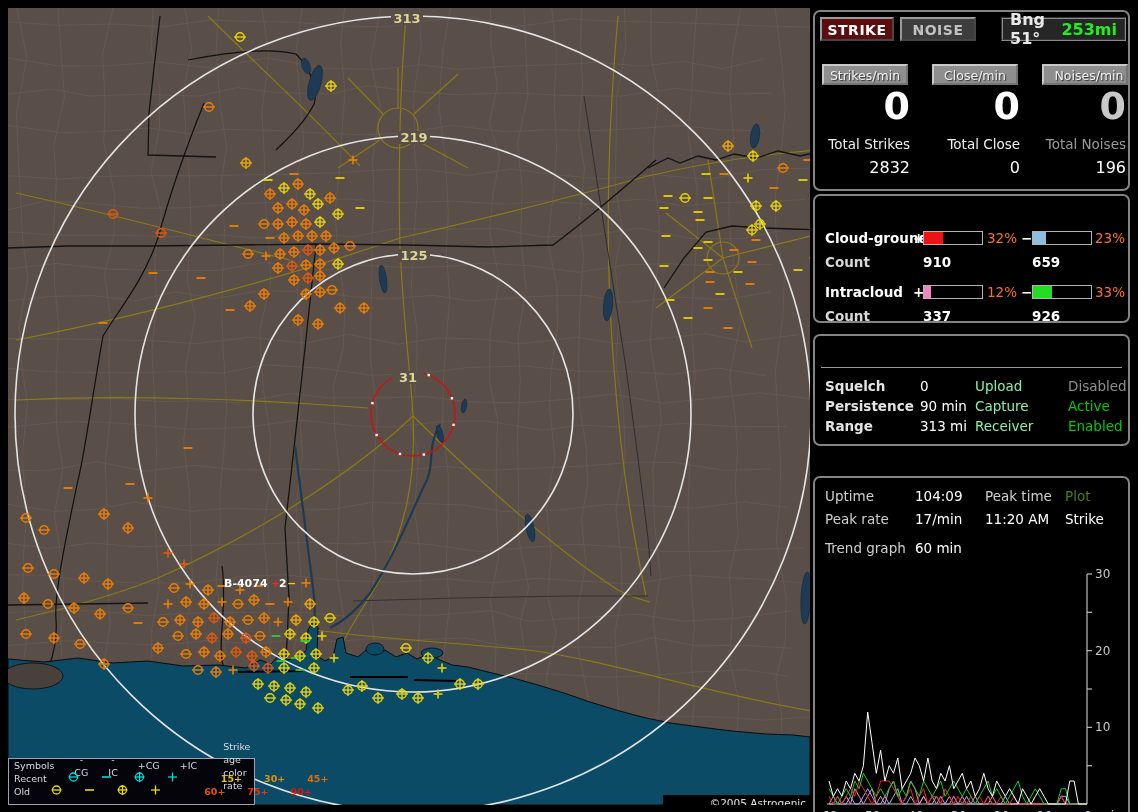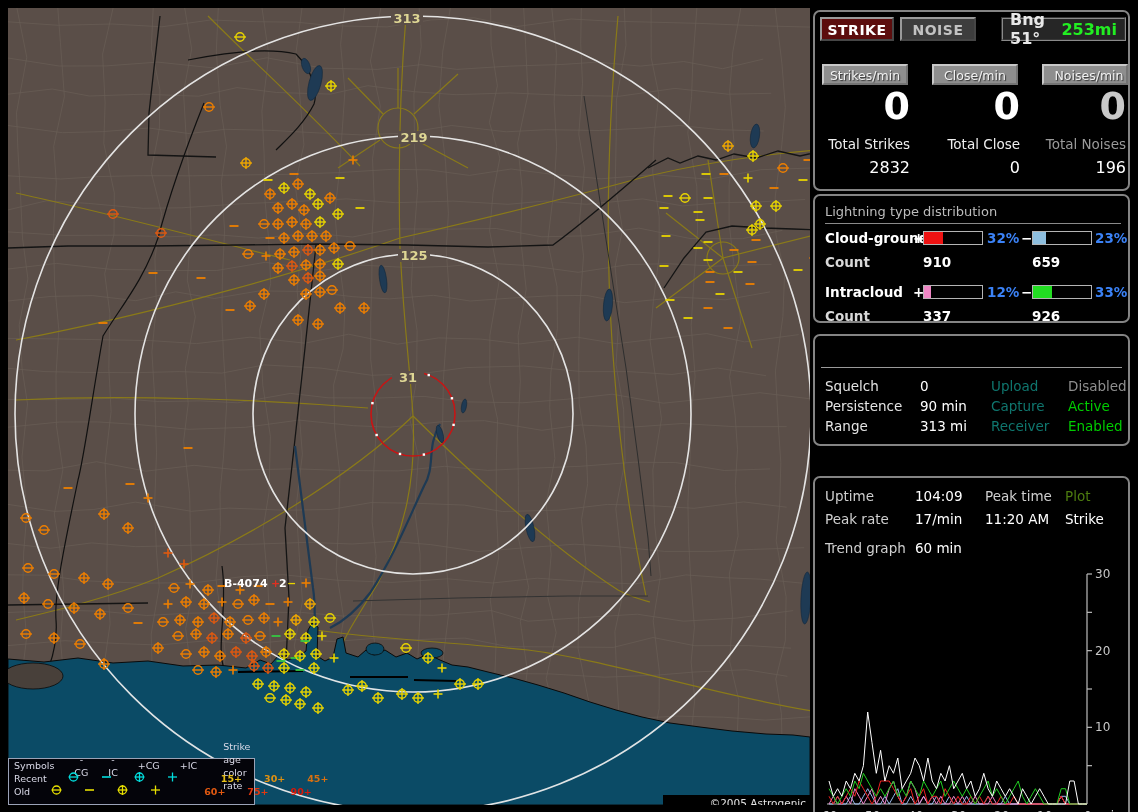--- a/index.html
+++ b/index.html
@@ -28,32 +28,32 @@
   .tlabel{position:absolute;top:124px;font-size:13.5px;text-align:right;color:#eee;}
   .tlabel.dim{color:#9a9a9a;}
   .tvalue{position:absolute;top:146px;font-size:16px;text-align:right;color:#fff;}
   
   #dist-title{position:absolute;top:8px;left:10px;width:296px;font-size:13px;color:#bcbcbc;border-bottom:1px solid #8a8a8a;padding-bottom:4px;}
   .drow{position:absolute;left:0;width:313px;height:16px;font-size:13.5px;}
   .drow .nm{position:absolute;left:10px;font-weight:bold;color:#fff;}
   .drow .sgn{position:absolute;font-weight:bold;color:#fff;}
   .dbar{position:absolute;top:1px;width:58px;height:12px;border:1px solid #b4b4b4;background:#000;}
   .dbar .fill{height:100%;}
-  .dpct{position:absolute;font-weight:bold;color:#3b82f6;text-align:center;}
+  .dpct{position:absolute;font-weight:normal;color:#f97316;text-align:center;}
   .crow{position:absolute;left:0;width:313px;font-size:13.5px;font-weight:bold;}
   .crow .cl{position:absolute;left:10px;color:#d8d8d8;}
   .crow .c1{position:absolute;left:108px;color:#fff;}
   .crow .c2{position:absolute;left:217px;color:#fff;}
   
   #dt{position:absolute;top:5px;left:8px;font-size:19px;font-weight:bold;color:#00e400;}
   #dt-line{position:absolute;top:31px;left:6px;width:301px;height:1px;background:#9a9a9a;}
   .srow{position:absolute;left:0;width:313px;font-size:13.5px;}
-  .srow .l1{position:absolute;left:10px;color:#e4e4e4;}
+  .srow .l1{position:absolute;left:10px;color:#e4e4e4;font-weight:bold;}
   .srow .v1{position:absolute;left:105px;color:#fff;}
-  .srow .l2{position:absolute;left:176px;color:#0f766e;}
+  .srow .l2{position:absolute;left:160px;color:#86efac;}
   .srow .v2{position:absolute;left:253px;color:#fff;}
   .srow .v2[data-state="dim"]{color:#8f8f8f;}
   .srow .v2[data-state="grn"]{color:#00cc00;}
   
   .urow{position:absolute;left:0;width:313px;font-size:13.5px;}
   .urow .l1{position:absolute;left:10px;color:#cfcfcf;}
   .urow .v1{position:absolute;left:100px;color:#fff;}
   .urow .l3{position:absolute;left:170px;color:#cfcfcf;}
   .urow .l4{position:absolute;left:250px;color:#4d7c0f;}
   .urow .v3{position:absolute;left:170px;color:#fff;}
@@ -1169,21 +1169,20 @@
   <div class="tlabel" style="left:0;width:95px;">Total Strikes</div>
   <div class="tlabel" style="left:107px;width:98px;">Total Close</div>
   <div class="tlabel dim" style="left:214px;width:97px;">Total Noises</div>
 
   <div class="tvalue" style="left:0;width:95px;">2832</div>
   <div class="tvalue" style="left:107px;width:98px;">0</div>
   <div class="tvalue" style="left:214px;width:97px;">196</div>
 </div>
 
 <div class="panel" id="p-dist">
-  <div id="dist-title">Lightning type distribution</div>
 
   <div class="drow" style="top:34px;">
     <span class="nm">Cloud-ground</span>
     <span class="sgn" style="left:98px;">+</span>
     <div class="dbar" style="left:108px;">
         <div class="fill" style="width: 32%; background: rgb(238, 18, 18);"></div>
       </div>
     <span class="dpct" style="left:172px;">32%</span>
     <span class="sgn" style="left:206px;">−</span>
     <div class="dbar" style="left:217px;">

